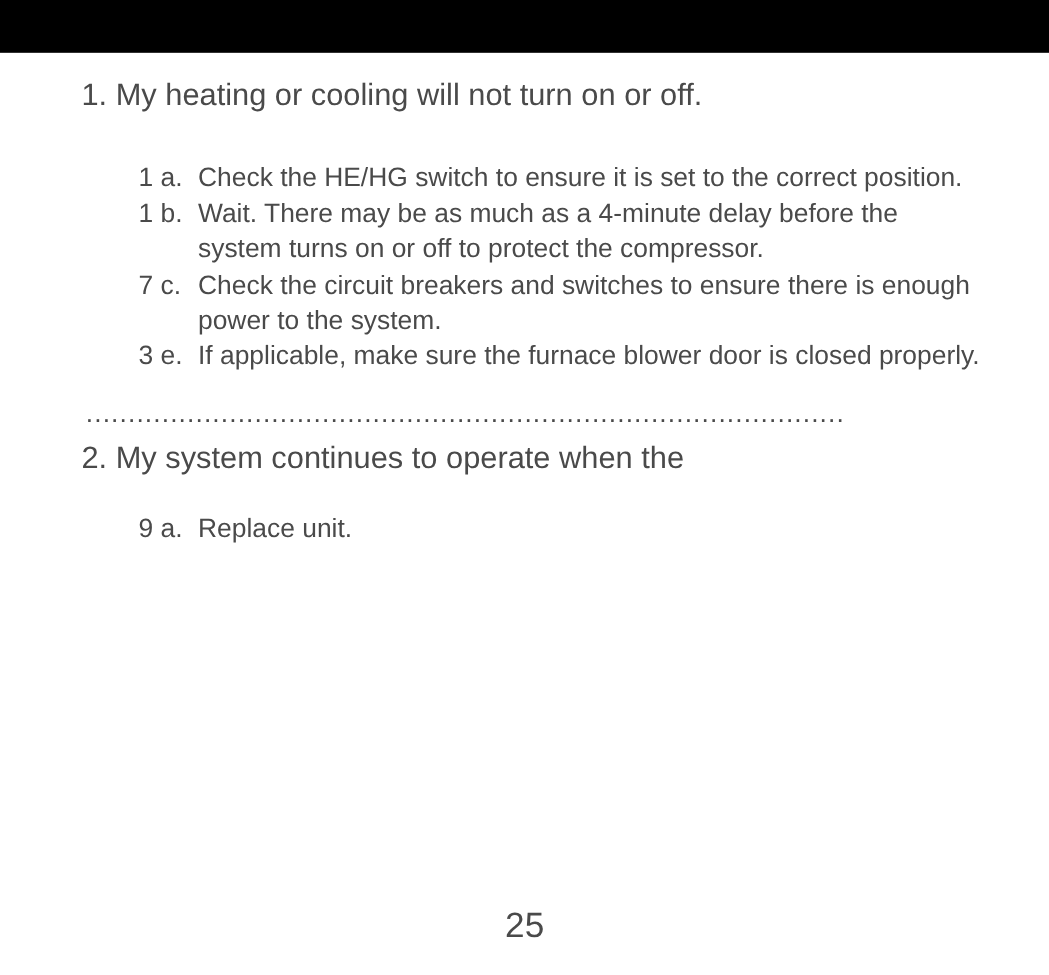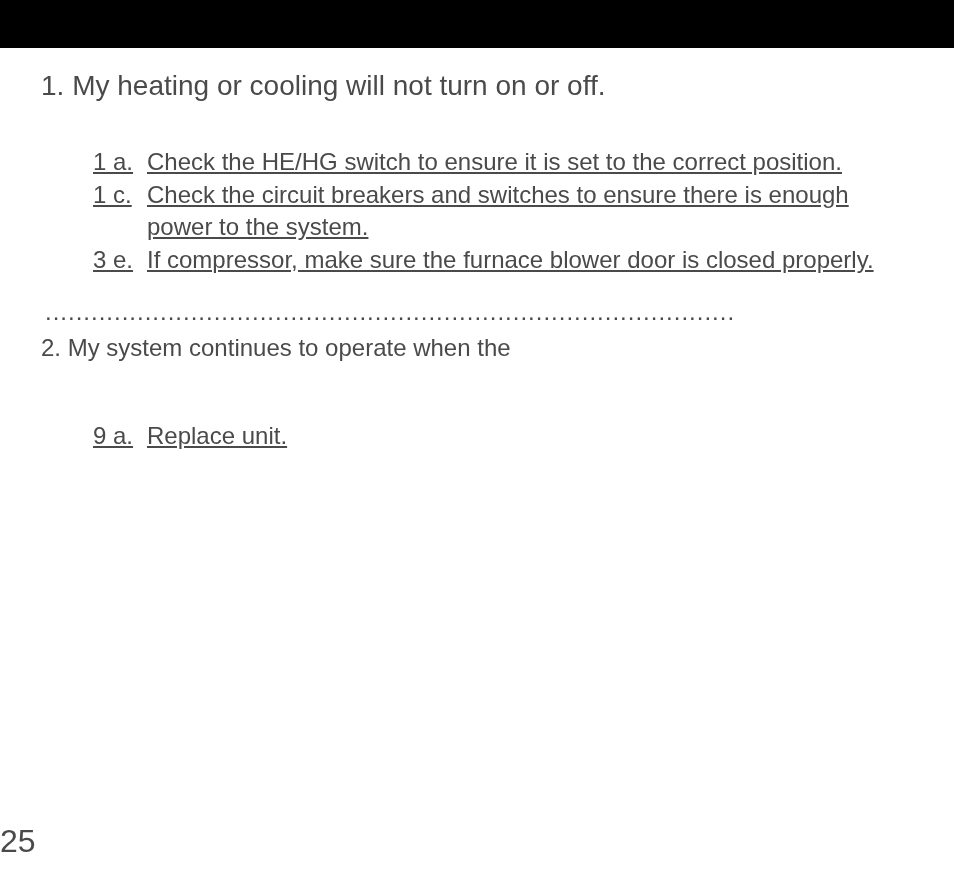--- a/index.html
+++ b/index.html
@@ -14,76 +14,75 @@
       font-family: Arial, Helvetica, sans-serif;
       color: #4a4a4a;
       position: relative;
     }
     .header-bar {
       width: 100%;
       height: 48px;
       background: #000000;
     }
     .content {
-      padding: 20px 60px 0 41px;
+      padding: 20px 60px 0 74px;
     }
     .section-title {
       font-size: 28px;
       color: #4a4a4a;
       margin-bottom: 42px;
       line-height: 1.3;
     }
     .num-marker {
       display: inline;
     }
     .sub-items {
       padding-left: 52px;
     }
     .sub-item {
       font-size: 24px;
       color: #4a4a4a;
       line-height: 1.35;
       display: flex;
-      text-decoration: underline;
     }
     .sub-label {
       flex: 0 0 auto;
       width: 54px;
     }
     .sub-text {
       flex: 1;
     }
     .dotted-divider {
       margin: 22px 0 6px 0;
       font-size: 24px;
       color: #4a4a4a;
       letter-spacing: 1px;
       white-space: nowrap;
       overflow: hidden;
       padding-left: 4px;
     }
     .section-title-2 {
-      font-size: 24px;
+      font-size: 28px;
       color: #4a4a4a;
       line-height: 1.35;
-      margin-bottom: 56px;
+      margin-bottom: 30px;
     }
     .title-line {
       display: block;
     }
     .title-line-indent {
       display: block;
       padding-left: 36px;
     }
     .page-number {
       position: absolute;
       bottom: 26px;
       left: 0;
       width: 100%;
-      text-align: left;
+      text-align: center;
       font-size: 32px;
       color: #4a4a4a;
     }
   </style>
 </head>
 <body>
 
 <div class="header-bar"></div>
 
 <div class="content">
@@ -92,26 +91,30 @@
     <span class="num-marker">1.</span>
     <span>My heating or cooling will not turn on or off.</span>
   </div>
 
   <div class="sub-items">
     <div class="sub-item">
       <span class="sub-label">1 a.</span>
       <span class="sub-text">Check the HE/HG switch to ensure it is set to the correct position.</span>
     </div>
     <div class="sub-item">
-      <span class="sub-label">1 c.</span>
+      <span class="sub-label">1 b.</span>
+      <span class="sub-text">Wait. There may be as much as a 4-minute delay before the system turns on or off to protect the compressor.</span>
+    </div>
+    <div class="sub-item">
+      <span class="sub-label">7 c.</span>
       <span class="sub-text">Check the circuit breakers and switches to ensure there is enough power to the system.</span>
     </div>
     <div class="sub-item">
       <span class="sub-label">3 e.</span>
-      <span class="sub-text">If compressor, make sure the furnace blower door is closed properly.</span>
+      <span class="sub-text">If applicable, make sure the furnace blower door is closed properly.</span>
     </div>
   </div>
 
   <div class="dotted-divider">..........................................................................................</div>
 
   <div class="section-title-2">
     <span class="title-line">
       <span class="num-marker">2.</span>
       <span>My system continues to operate when the</span>
     </span>

